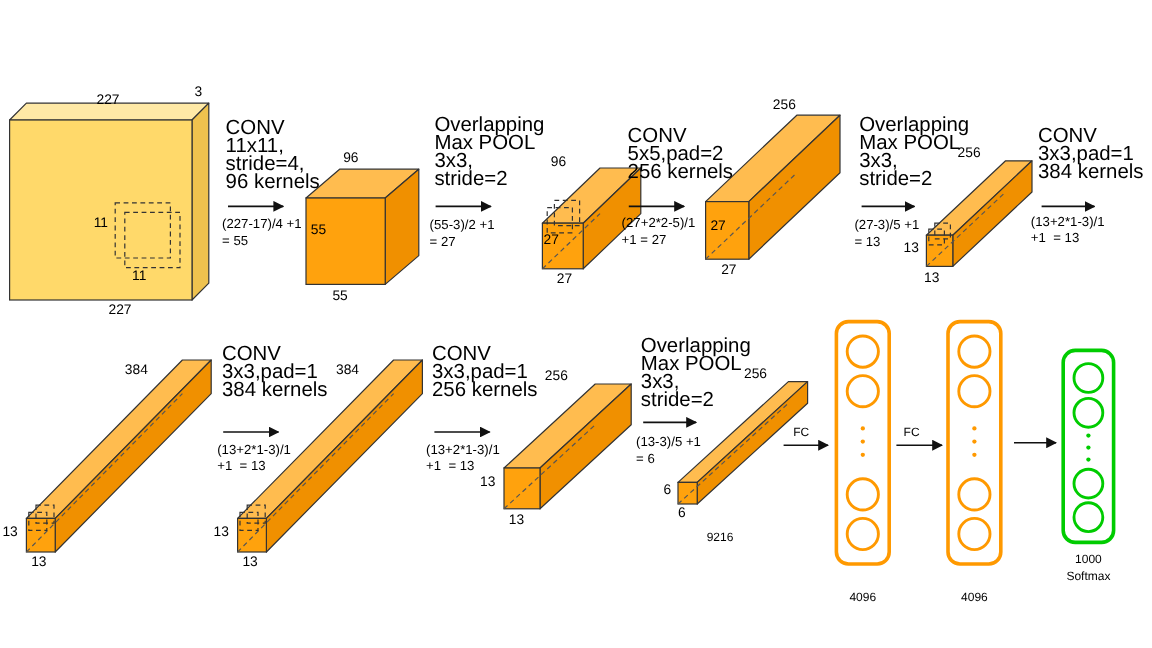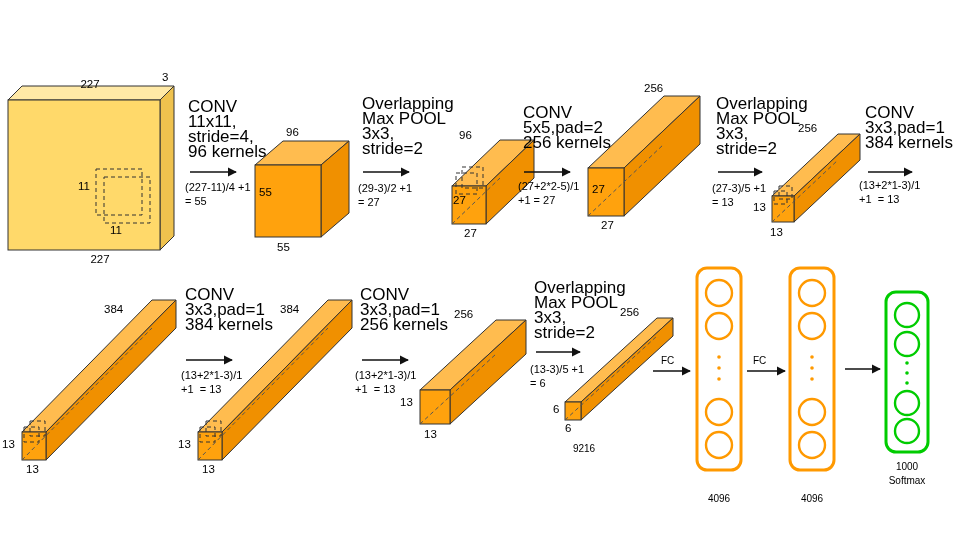--- a/index.html
+++ b/index.html
@@ -160,31 +160,31 @@
   <div class="lbl dim ctr" style="left:50px;top:78px;width:80px;">227</div>
   <div class="lbl dim" style="left:162px;top:71px;">3</div>
   <div class="lbl dim ctr" style="left:60px;top:253px;width:80px;">227</div>
   <div class="lbl dim" style="left:74px;top:180px;width:16px;text-align:right;">11</div>
   <div class="lbl dim" style="left:110px;top:224px;">11</div>
 
   <div class="lbl" style="left:188px;top:99px;">CONV
 11x11,
 stride=4,
 96 kernels</div>
-  <div class="lbl formula" style="left:185px;top:180px;">(227-11)/4 +1
+  <div class="lbl formula" style="left:185px;top:180px;">(227-17)/4 +1
 = 55</div>
   <div class="lbl dim" style="left:286px;top:126px;">96</div>
   <div class="lbl dim" style="left:259px;top:186px;">55</div>
   <div class="lbl dim" style="left:277px;top:241px;">55</div>
 
   <div class="lbl" style="left:362px;top:96px;">Overlapping
 Max POOL
 3x3,
 stride=2</div>
-  <div class="lbl formula" style="left:358px;top:181px;">(29-3)/2 +1
+  <div class="lbl formula" style="left:358px;top:181px;">(55-3)/2 +1
 = 27</div>
   <div class="lbl dim" style="left:459px;top:129px;">96</div>
   <div class="lbl dim" style="left:453px;top:194px;">27</div>
   <div class="lbl dim" style="left:464px;top:227px;">27</div>
 
   <div class="lbl" style="left:523px;top:105px;">CONV
 5x5,pad=2
 256 kernels</div>
   <div class="lbl formula" style="left:518px;top:179px;">(27+2*2-5)/1
 +1 = 27</div>
@@ -232,21 +232,21 @@
 
   <div class="lbl" style="left:534px;top:280px;">Overlapping
 Max POOL
 3x3,
 stride=2</div>
   <div class="lbl formula" style="left:530px;top:362px;">(13-3)/5 +1
 = 6</div>
   <div class="lbl dim" style="left:620px;top:306px;">256</div>
   <div class="lbl dim" style="left:553px;top:403px;">6</div>
   <div class="lbl dim" style="left:565px;top:422px;">6</div>
-  <div class="lbl big ctr" style="left:562px;top:441px;width:44px;">9216</div>
+  <div class="lbl big ctr" style="left:578px;top:441px;width:44px;">9216</div>
 
   <div class="lbl big" style="left:661px;top:353px;">FC</div>
   <div class="lbl big" style="left:753px;top:353px;">FC</div>
 
   <div class="lbl big ctr" style="left:697px;top:491px;width:44px;">4096</div>
   <div class="lbl big ctr" style="left:790px;top:491px;width:44px;">4096</div>
 
   <div class="lbl big ctr" style="left:877px;top:459px;width:60px;">1000</div>
   <div class="lbl big ctr" style="left:877px;top:473px;width:60px;">Softmax</div>
 

